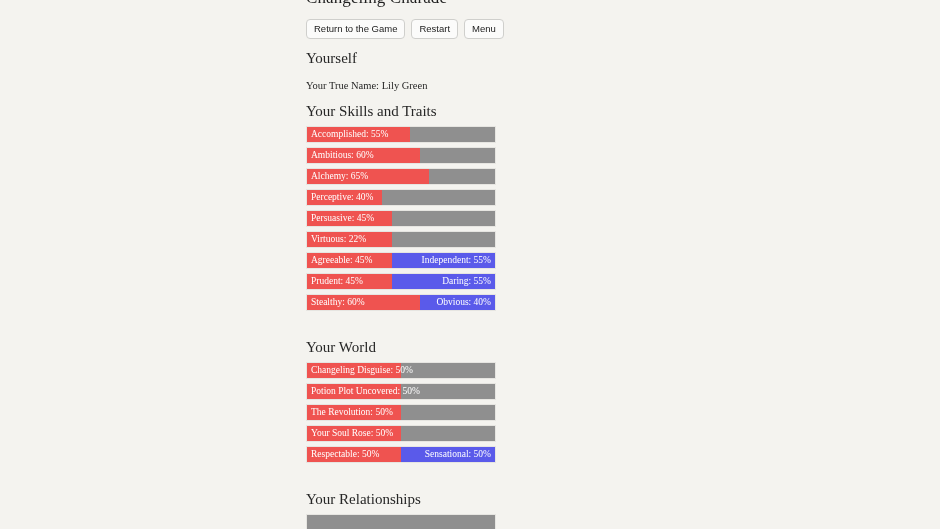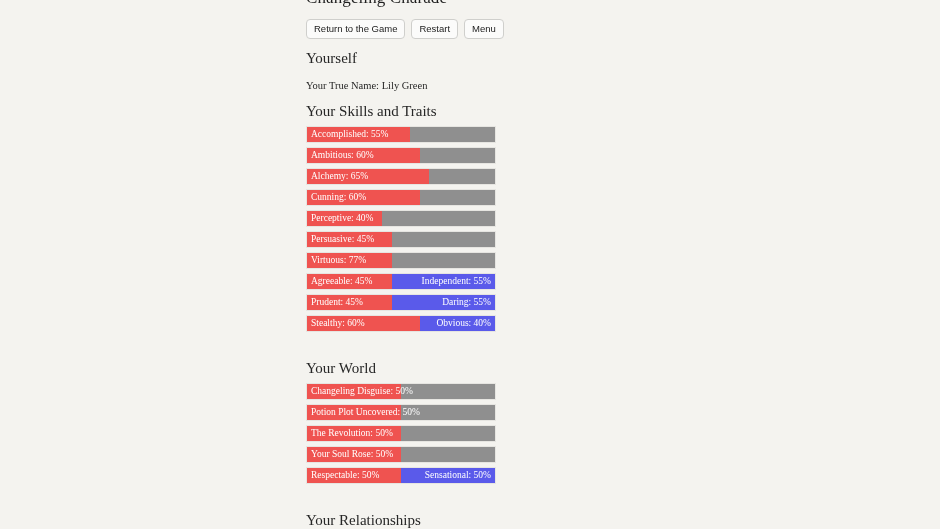--- a/index.html
+++ b/index.html
@@ -156,34 +156,30 @@
         </div>
         <div class="bar">
           <div class="bar-left" style="width: 60%; background: rgb(239, 83, 80);"></div>
           <span class="bar-label-left">Ambitious: 60%</span>
         </div>
         <div class="bar">
           <div class="bar-left" style="width: 65%; background: rgb(239, 83, 80);"></div>
           <span class="bar-label-left">Alchemy: 65%</span>
         </div>
         <div class="bar">
-          <div class="bar-left" style="width: 60%; background: rgb(239, 83, 80);"></div>
-          <span class="bar-label-left">Cunning: 60%</span>
-        </div>
-        <div class="bar">
           <div class="bar-left" style="width: 40%; background: rgb(239, 83, 80);"></div>
           <span class="bar-label-left">Perceptive: 40%</span>
         </div>
         <div class="bar">
           <div class="bar-left" style="width: 45%; background: rgb(239, 83, 80);"></div>
           <span class="bar-label-left">Persuasive: 45%</span>
         </div>
         <div class="bar">
           <div class="bar-left" style="width: 45%; background: rgb(239, 83, 80);"></div>
-          <span class="bar-label-left">Virtuous: 77%</span>
+          <span class="bar-label-left">Virtuous: 22%</span>
         </div>
         <div class="bar">
           <div class="bar-left" style="width: 45%; background: rgb(239, 83, 80);"></div>
           <div class="bar-right" style="width: 55%; background: rgb(90, 90, 234);"></div>
           <span class="bar-label-left">Agreeable: 45%</span>
           <span class="bar-label-right">Independent: 55%</span>
         </div>
         <div class="bar">
           <div class="bar-left" style="width: 45%; background: rgb(239, 83, 80);"></div>
           <div class="bar-right" style="width: 55%; background: rgb(90, 90, 234);"></div>

